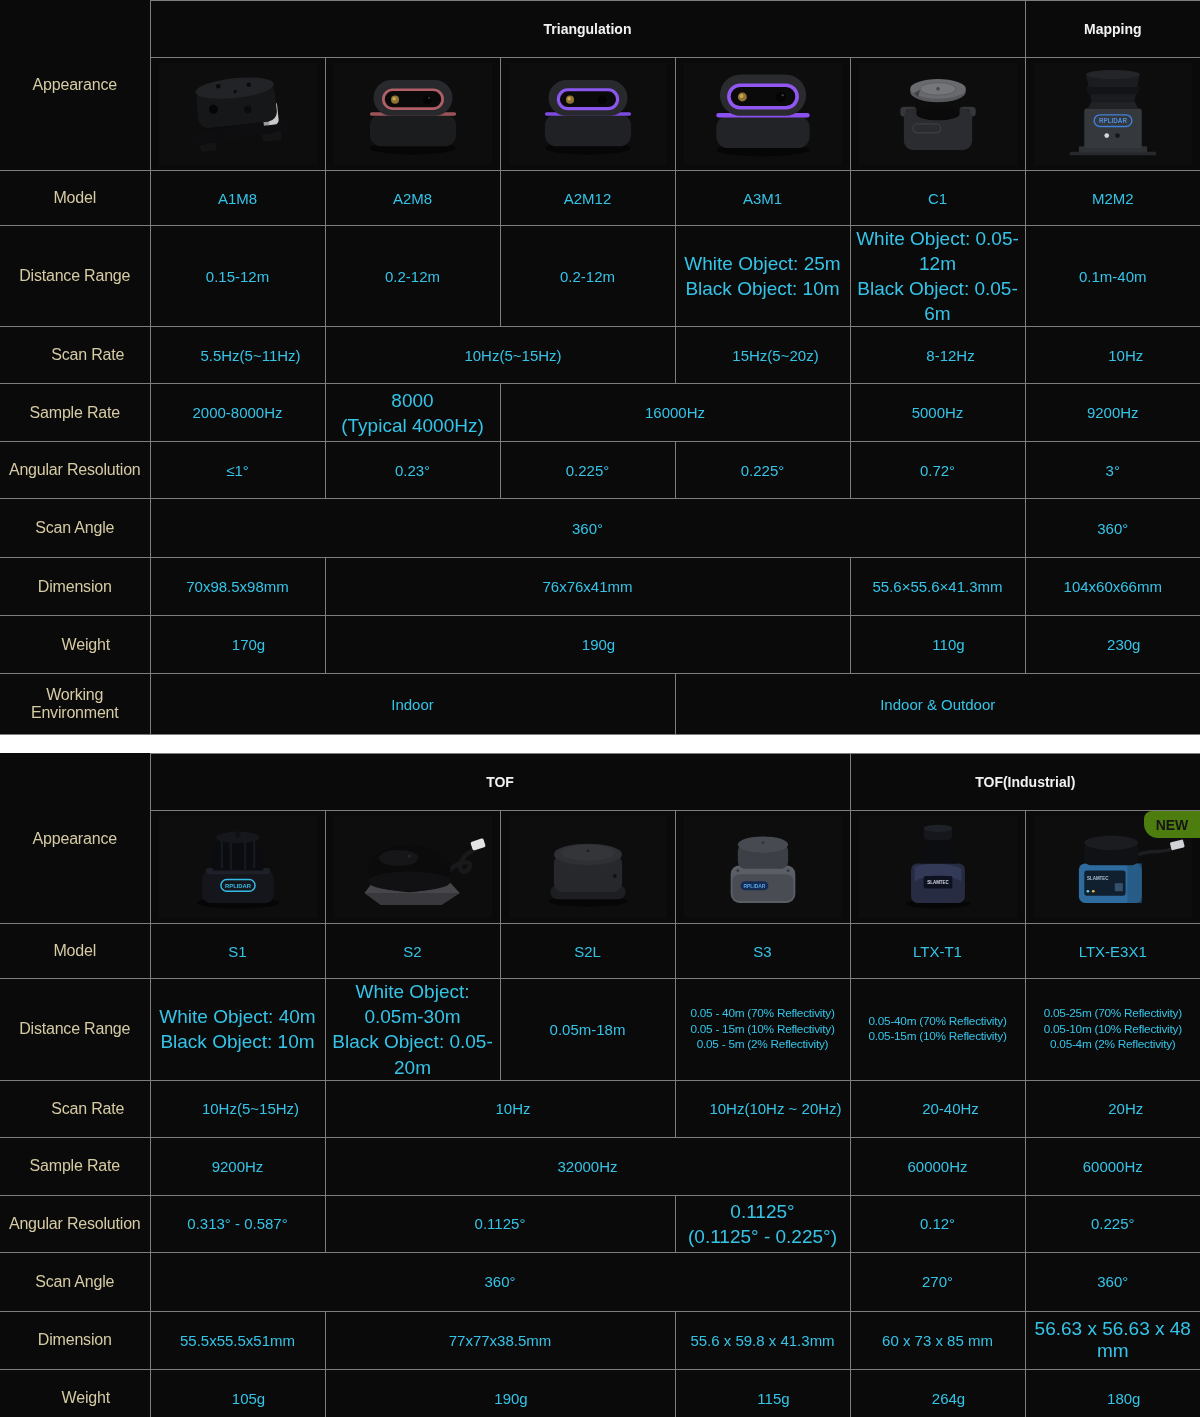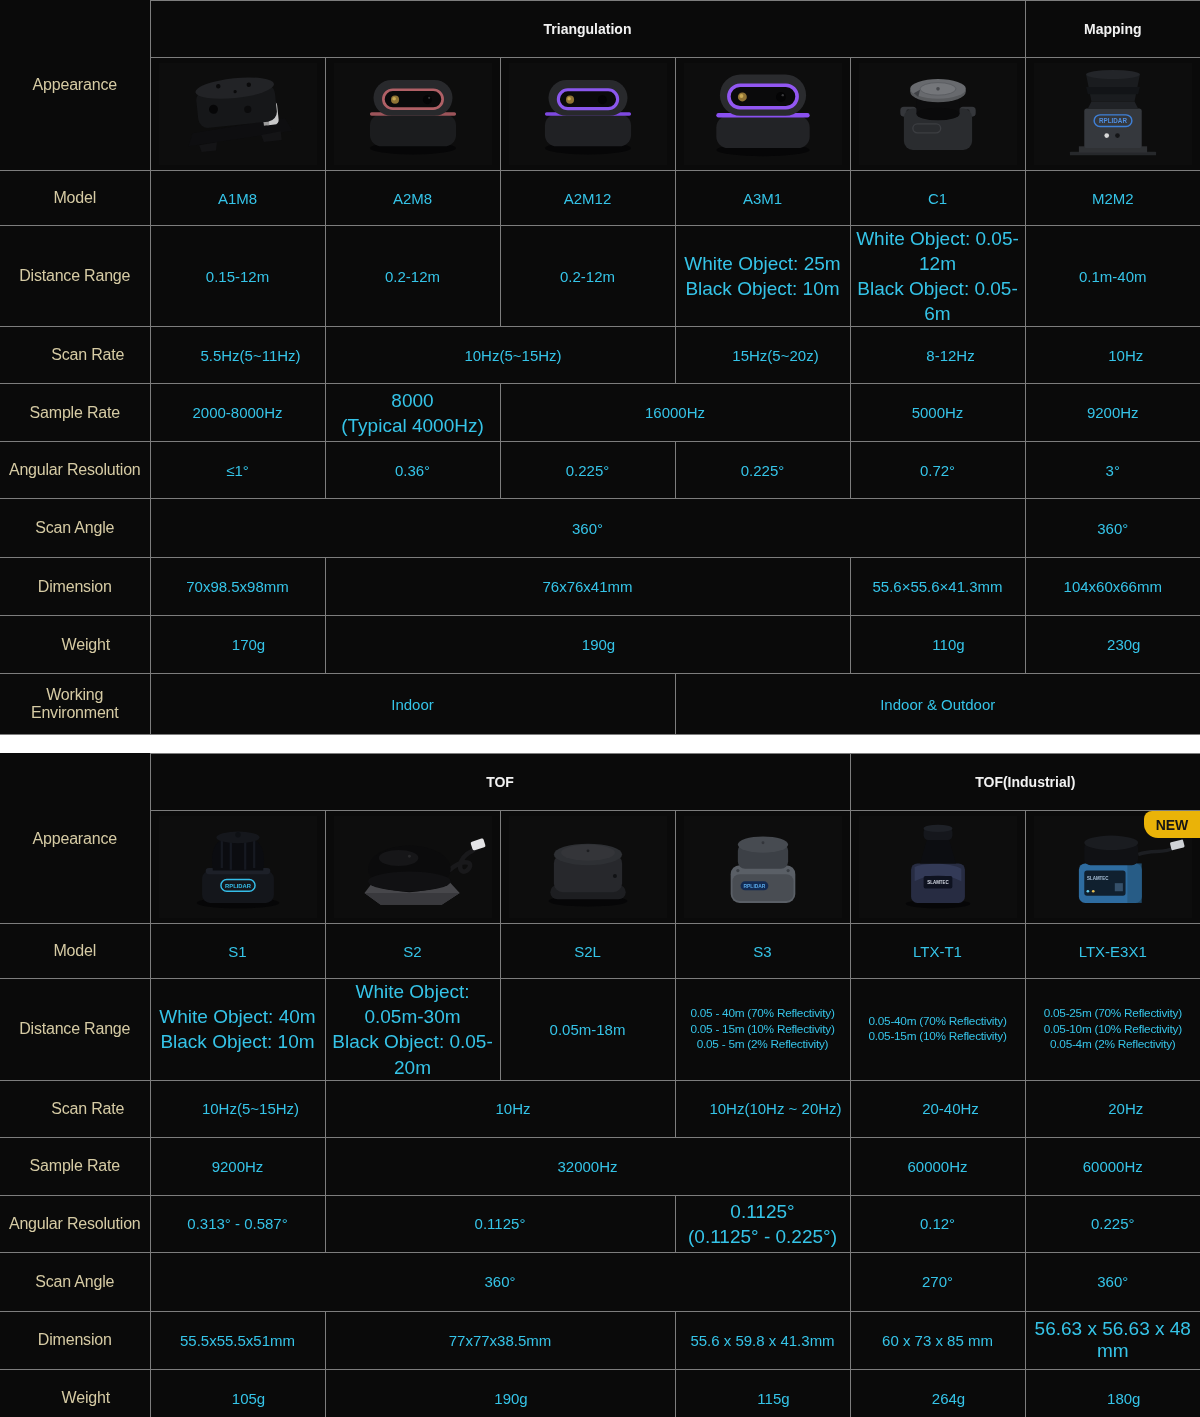--- a/index.html
+++ b/index.html
@@ -26,21 +26,21 @@
   .r-sangle td{height:58px;margin-top:10px;}
   .r-dim td{height:57px;}
   .r-weight td{height:57px;padding-left:24px;}
   .r-work td{height:60px;}
   .t2 .r-app td{height:112px;}
   .divider{height:18px;background:#ffffff;width:1200px;}
   .img-cell{position:relative;}
   .photo{width:158px;height:102px;margin:4px auto;background:#0d0d0d;display:flex;align-items:center;justify-content:center;}
   .photo svg{display:block;}
   .photo text{font-family:"Liberation Sans",sans-serif;font-weight:700;}
-  .badge{position:absolute;top:0;right:0;width:56px;height:27px;background:#eab308;color:#151515;
+  .badge{position:absolute;top:0;right:0;width:56px;height:27px;background:#4d7c0f;color:#151515;
          border-radius:8px 0 0 14px;display:flex;align-items:center;justify-content:center;
          font-size:14px;font-weight:700;z-index:2;}
 </style>
 </head>
 <body>
 
 <table class="spec-table t1">
   <colgroup>
     <col style="width:150px">
       <col style="width:175px">
@@ -197,21 +197,21 @@
       <div class="line">8000</div>
       <div class="line">(Typical 4000Hz)</div>
     </td>
     <td class="val" colspan="2">16000Hz</td>
     <td class="val">5000Hz</td>
     <td class="val lastcol">9200Hz</td>
   </tr>
   <tr class="r-ang">
     <td class="label-cell">Angular Resolution</td>
     <td class="val">≤1°</td>
-    <td class="val">0.36°</td>
+    <td class="val">0.23°</td>
     <td class="val">0.225°</td>
     <td class="val">0.225°</td>
     <td class="val">0.72°</td>
     <td class="val lastcol">3°</td>
   </tr>
   <tr class="r-sangle">
     <td class="label-cell">Scan Angle</td>
     <td class="val" colspan="5">360°</td>
     <td class="val lastcol">360°</td>
   </tr>

